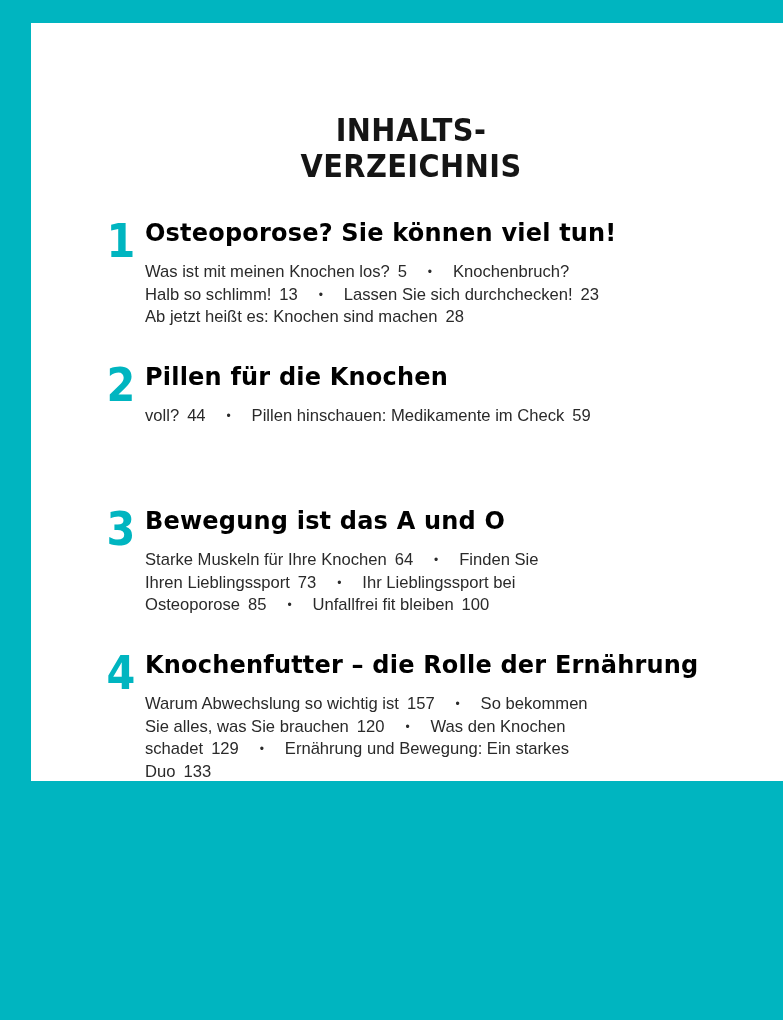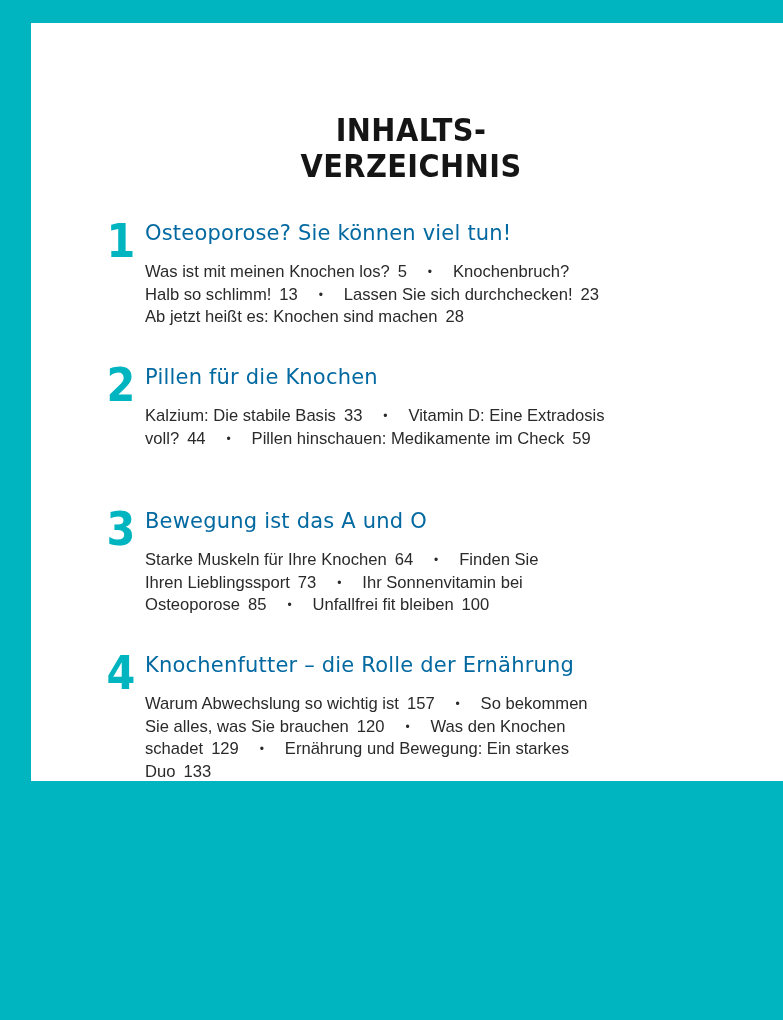--- a/index.html
+++ b/index.html
@@ -55,24 +55,24 @@
       line-height: 48px;
       color: #00b5c0;
       text-align: center;
       transform: scaleX(0.9);
     }
     .chapter-title {
       position: absolute;
       left: 114px;
       top: 4px;
       font-family: "DejaVu Sans", sans-serif;
-      font-weight: normal;
-      font-size: 21px;
+      font-weight: bold;
+      font-size: 24px;
       line-height: 24px;
-      color: #0369a1;
+      color: #000000;
       white-space: nowrap;
       letter-spacing: 0.2px;
     }
     .chapter-body {
       position: absolute;
       left: 114px;
       top: 44px;
       width: 520px;
       font-family: "Liberation Sans", sans-serif;
       font-size: 16.6px;
@@ -117,37 +117,34 @@
         <span>Ab jetzt heißt es: Knochen sind machen</span><span class="pg">28</span>
       </span>
     </div>
   </div>
 
   <div class="chapter" style="top:338px">
     <div class="chapter-num">2</div>
     <div class="chapter-title">Pillen für die Knochen</div>
     <div class="chapter-body">
       <span class="line">
-        <span>Kalzium: Die stabile Basis</span><span class="pg">33</span><span class="entry-sep">•</span><span>Vitamin D: Eine Extradosis</span>
-      </span>
-      <span class="line">
         <span>voll?</span><span class="pg">44</span><span class="entry-sep">•</span><span>Pillen hinschauen: Medikamente im Check</span><span class="pg">59</span>
       </span>
     </div>
   </div>
 
   <div class="chapter" style="top:482px">
     <div class="chapter-num">3</div>
     <div class="chapter-title">Bewegung ist das A und O</div>
     <div class="chapter-body">
       <span class="line">
         <span>Starke Muskeln für Ihre Knochen</span><span class="pg">64</span><span class="entry-sep">•</span><span>Finden Sie</span>
       </span>
       <span class="line">
-        <span>Ihren Lieblingssport</span><span class="pg">73</span><span class="entry-sep">•</span><span>Ihr Sonnenvitamin bei</span>
+        <span>Ihren Lieblingssport</span><span class="pg">73</span><span class="entry-sep">•</span><span>Ihr Lieblingssport bei</span>
       </span>
       <span class="line">
         <span>Osteoporose</span><span class="pg">85</span><span class="entry-sep">•</span><span>Unfallfrei fit bleiben</span><span class="pg">100</span>
       </span>
     </div>
   </div>
 
   <div class="chapter" style="top:626px">
     <div class="chapter-num">4</div>
     <div class="chapter-title">Knochenfutter – die Rolle der Ernährung</div>

